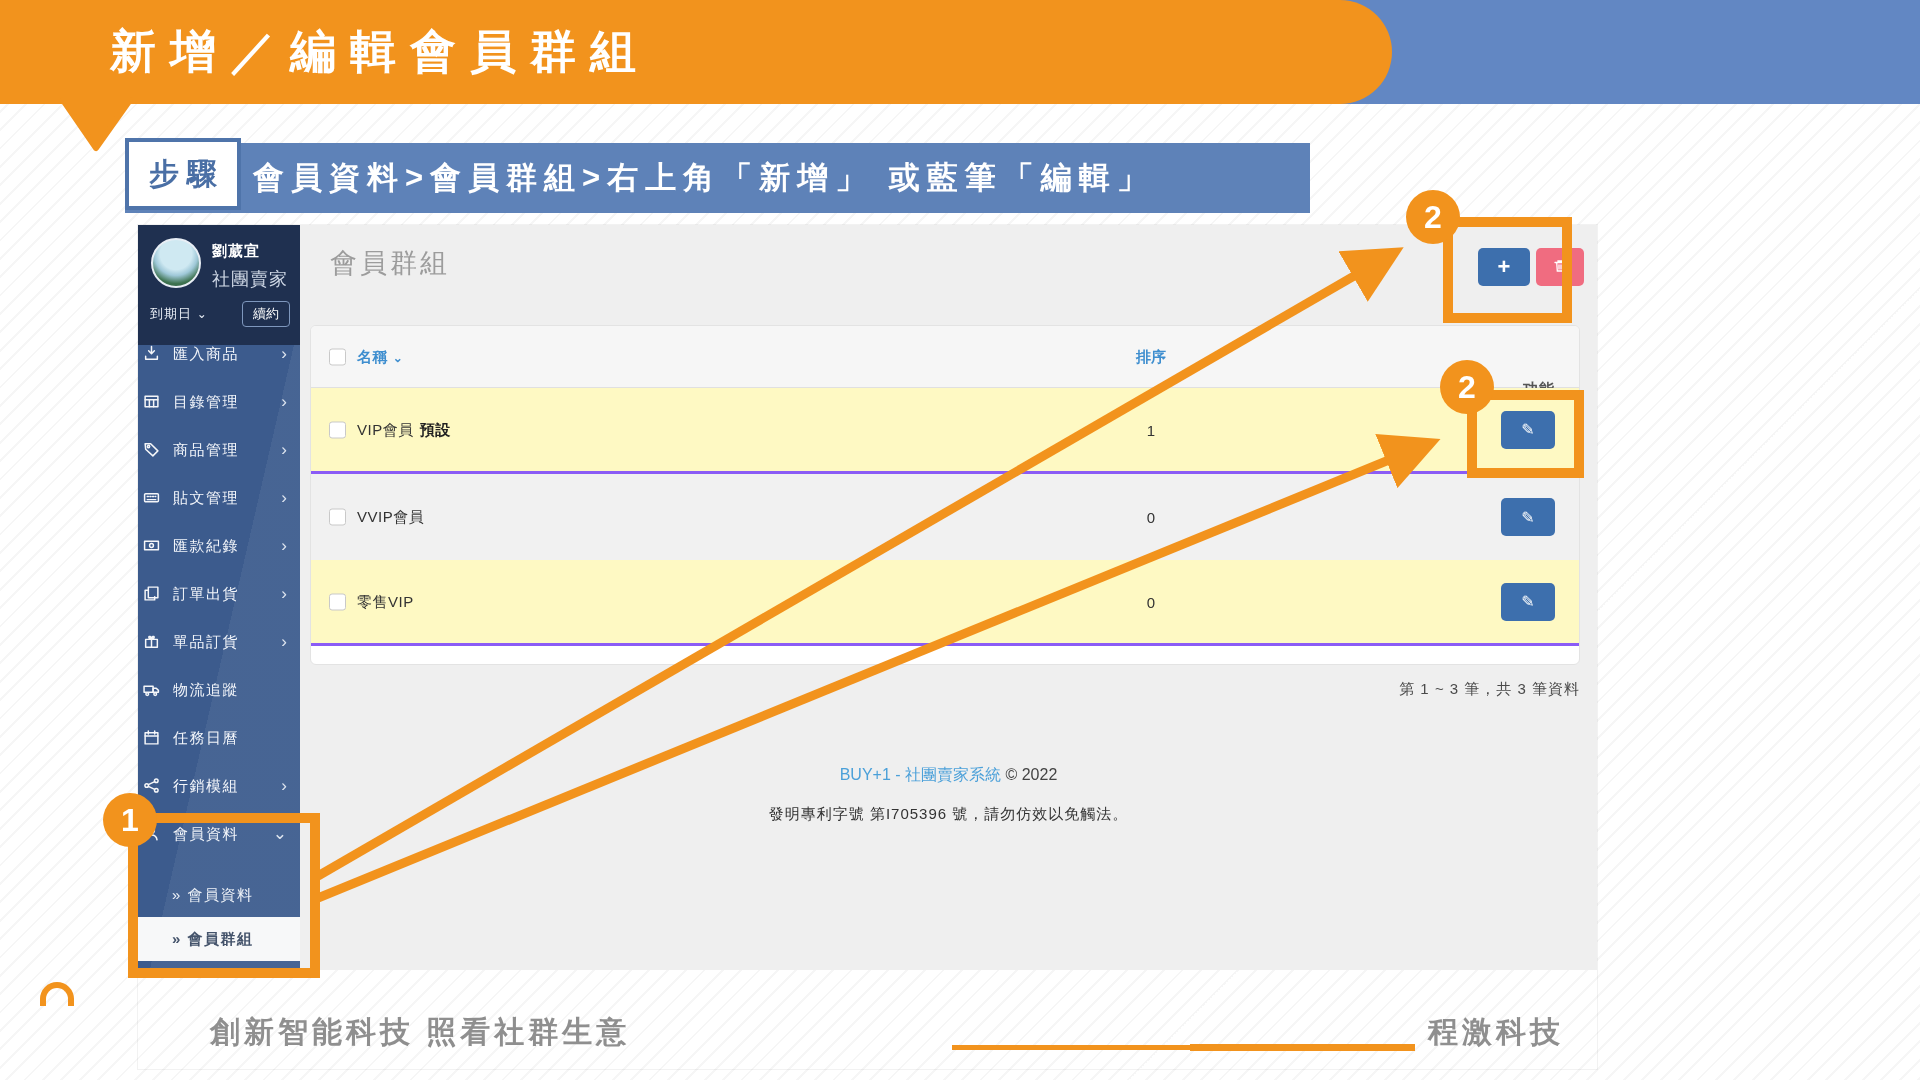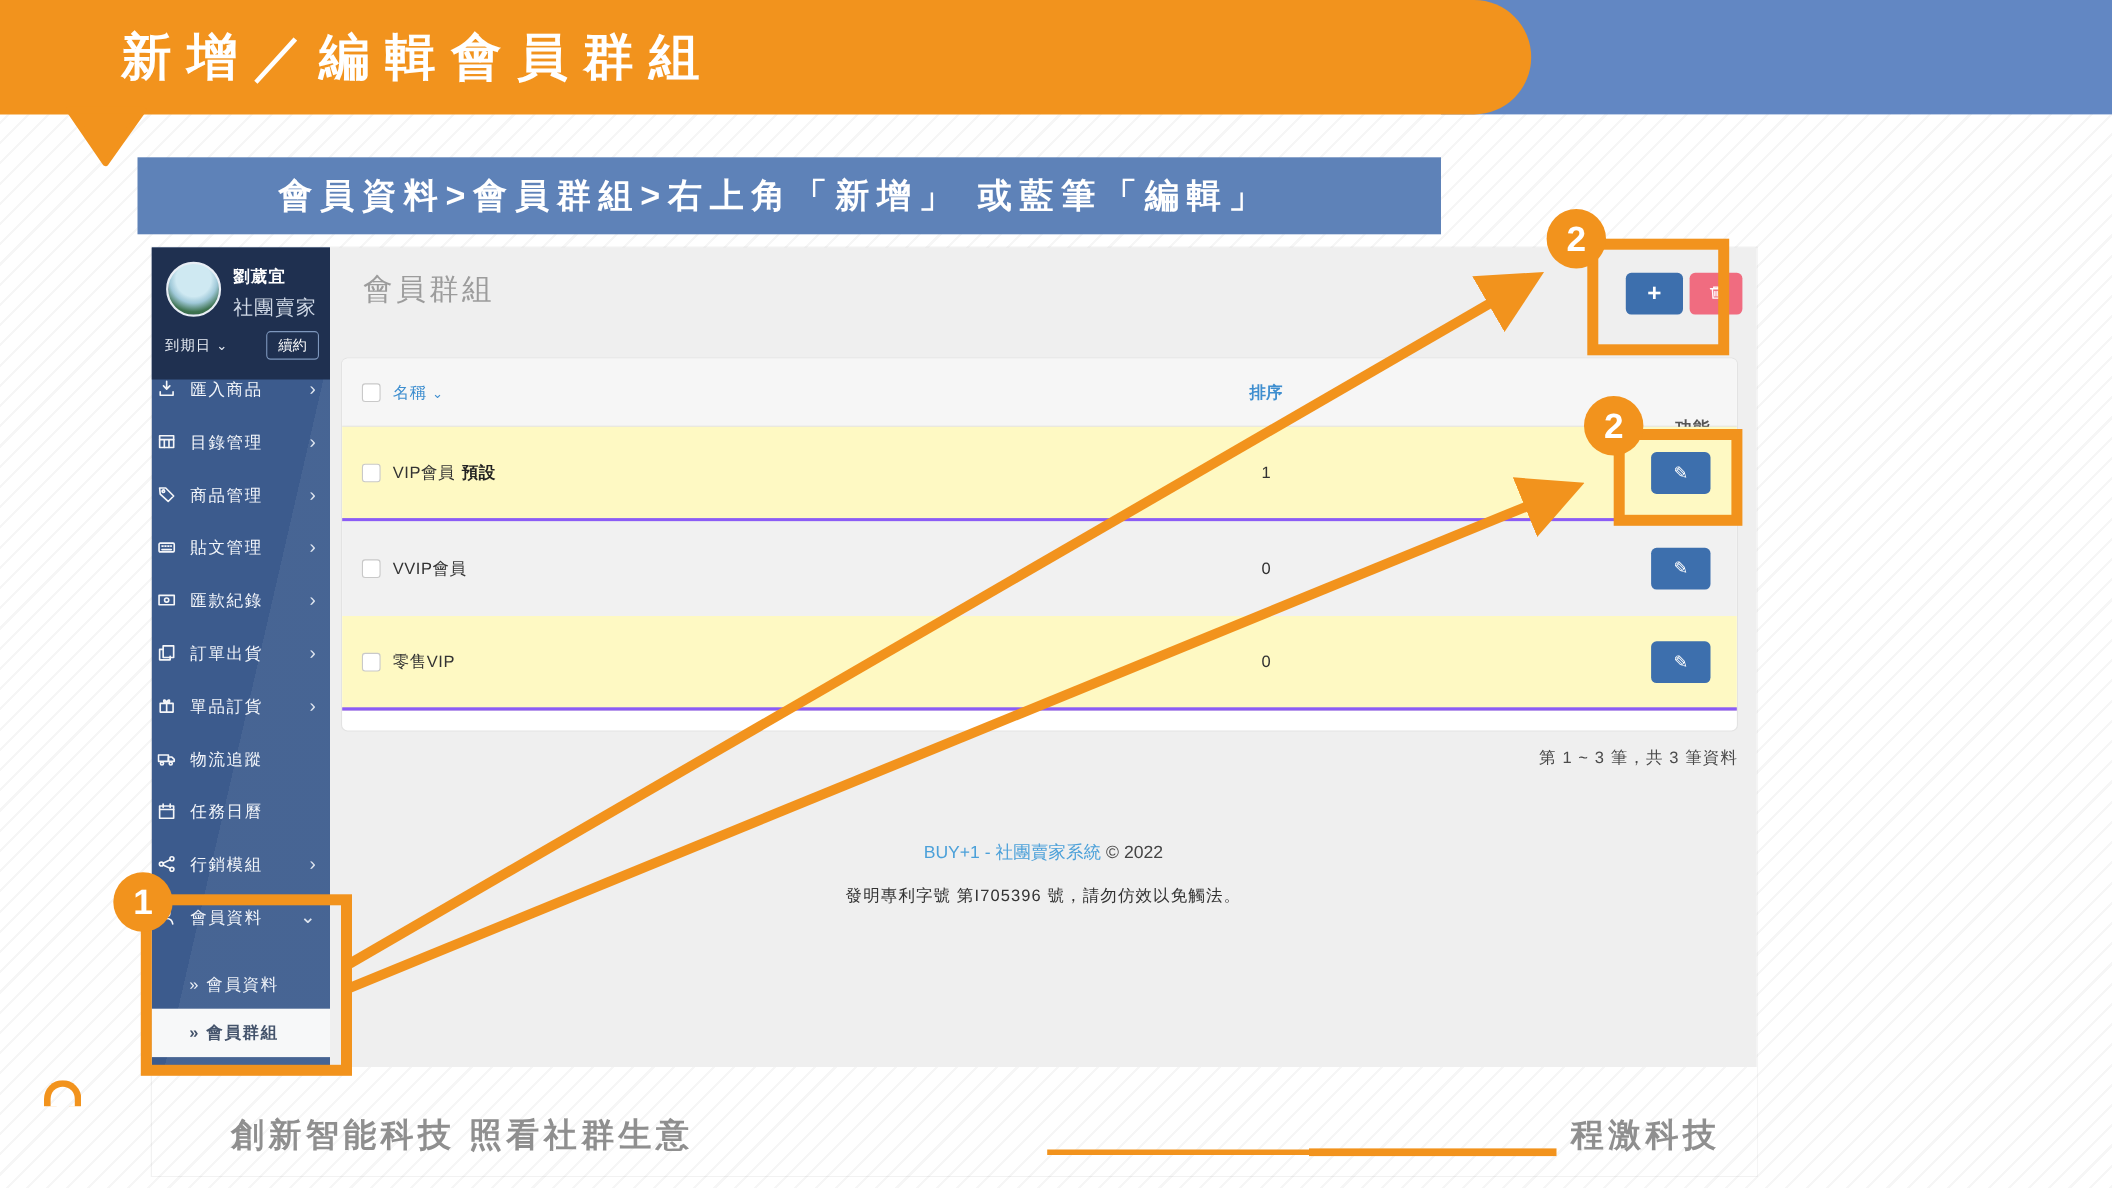--- a/index.html
+++ b/index.html
@@ -52,21 +52,21 @@
   .card{ position:absolute; left:10px; top:100px; width:1270px; height:340px; background:#fff;
          border:1px solid #E3E3E3; border-radius:6px; overflow:hidden; }
   .trow{ position:relative; width:100%; }
   .thead{ height:62px; background:#F6F6F6; border-bottom:1px solid #E0E0E0; }
   .r{ height:86px; }
   .r2{ background:#F1F1F1; }
   .r1,.r3{ background:#fef9c3; border-bottom:3px solid #8b5cf6; }
   .cbx{ position:absolute; left:18px; top:50%; transform:translateY(-50%); width:17px; height:17px;
         background:#fff; border:1.5px solid #C9C9C9; border-radius:3px; cursor:pointer; }
   .col-name{ position:absolute; left:46px; top:50%; transform:translateY(-50%); font-size:15px; color:#333; letter-spacing:.5px; white-space:nowrap; }
-  .thead .col-name{ color:#3E8ECF; font-weight:400; cursor:pointer; }
+  .thead .col-name{ color:#3E8ECF; font-weight:700; cursor:pointer; }
   .thead .caret{ font-size:12px; }
   .col-sort{ position:absolute; left:800px; width:80px; text-align:center; top:50%; transform:translateY(-50%); font-size:15px; color:#333; }
   .thead .col-sort{ color:#3E8ECF; font-weight:700; }
   .col-act{ position:absolute; right:24px; top:50%; transform:translateY(-50%); }
   .thead .col-act{ font-size:15px; color:#555; font-weight:700; letter-spacing:1px;margin-top:32px; }
   .edit-btn{ width:54px; height:38px; background:#3D6FAD; color:#fff; border:none; border-radius:5px;
              font-size:16px; cursor:pointer; display:flex; align-items:center; justify-content:center; }
   .row-badge{ font-weight:700; color:#222; margin-left:6px; }
   .pagination{ position:absolute; right:17px; top:455px; font-size:15px; color:#4A4A4A; letter-spacing:1px; }
   .footline1{ position:absolute; left:0; width:100%; top:540px; text-align:center; font-size:16px; color:#444; }
@@ -103,20 +103,23 @@
 <div id="canvas">
 
   <div class="top-blue"></div>
   <div class="top-bar">
     <h1>新增／編輯會員群組</h1>
   </div>
 
   <div class="step-bar">
     <div class="step-text">會員資料&gt;會員群組&gt;右上角「新增」 或藍筆「編輯」</div>
   </div>
+  <div class="step-tab">
+    <span>步驟</span>
+  </div>
 
   <div class="app">
 
     <aside class="sidebar">
       <div class="side-head">
         <div class="avatar"></div>
         <div class="uinfo">
           <div class="uname">劉葳宜</div>
           <div class="urole">社團賣家</div>
         </div>

